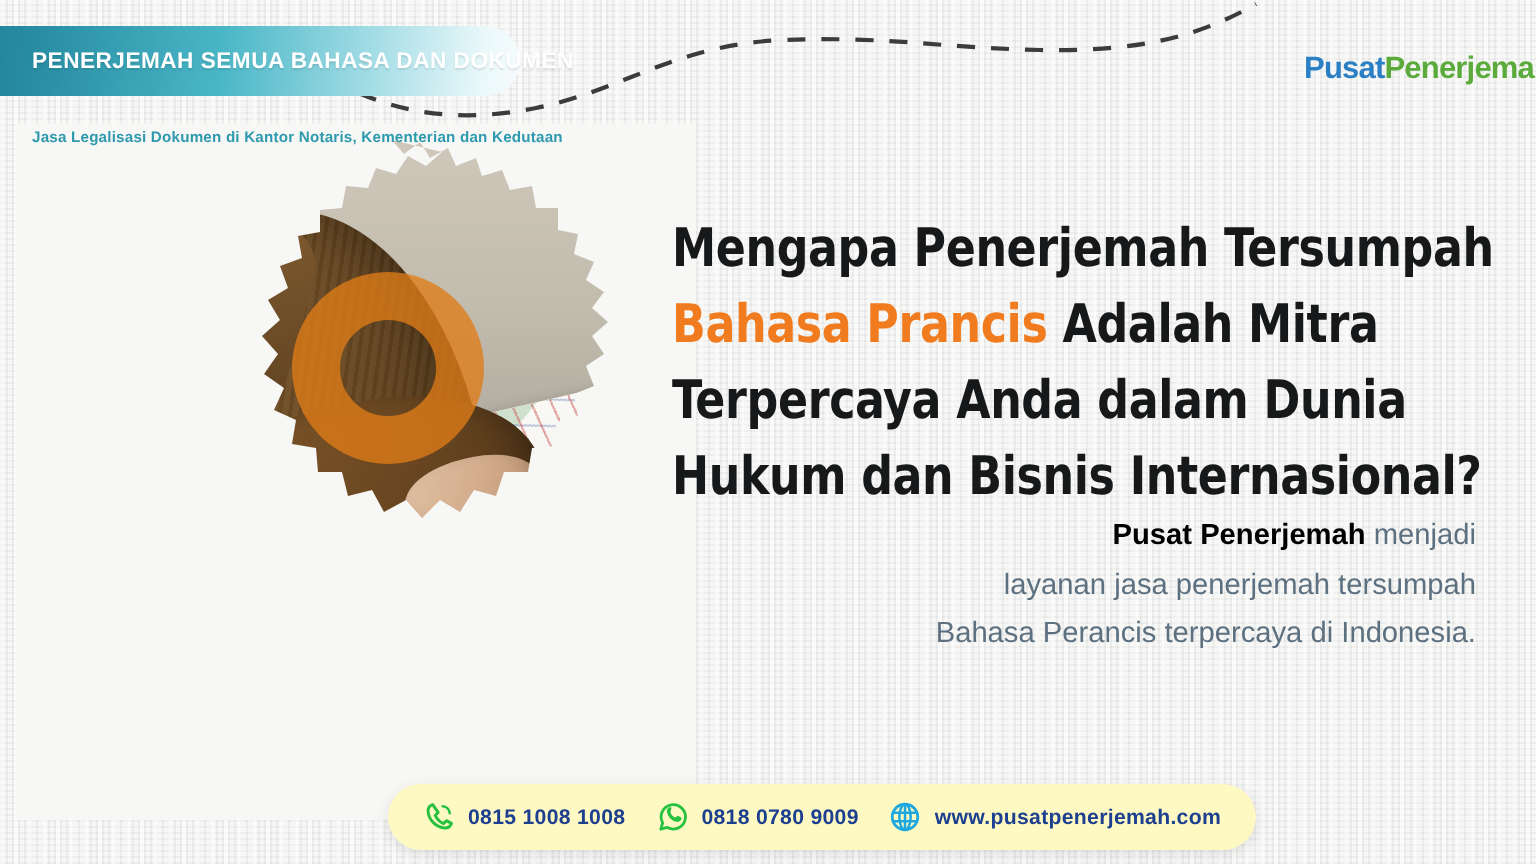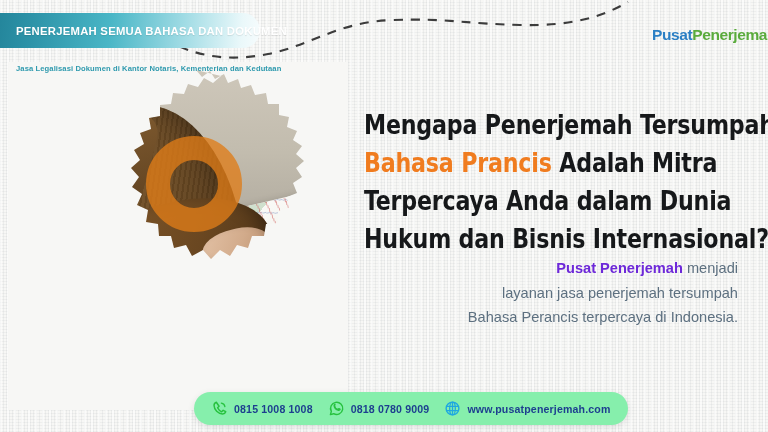--- a/index.html
+++ b/index.html
@@ -212,21 +212,21 @@
   #ring {
     position:absolute; left:146px; top:136px;
     width:96px; height:96px;
     border:24px solid rgba(223,124,24,.78);
     border-radius:50%;
     z-index:5;
   }
 
   
   #headline {
-    position:absolute; left:364px; top:106px; width:400px;
+    position:absolute; left:336px; top:106px; width:400px;
     z-index:7;
   }
   .hl {
     font-family:"Liberation Sans Narrow","DejaVu Sans Condensed","Liberation Sans", sans-serif;
     font-weight:bold;
     font-size:26.5px;
     line-height:38px;
     color:#16181a;
     letter-spacing:-.2px;
     white-space:nowrap;
@@ -237,27 +237,27 @@
 
   
   #subpara {
     position:absolute; left:352px; top:256px; width:386px;
     text-align:right;
     color:#5d7080;
     font-size:14.6px;
     line-height:24.5px;
     z-index:7;
   }
-  #subpara b { color:#6d28d9; font-weight:bold; }
+  #subpara b { color:#000000; font-weight:bold; }
 
   
   #contact {
     position:absolute; left:194px; top:392px;
     height:33px;
-    background:#86efac;
+    background:#fef9c3;
     border-radius:17px;
     display:flex; align-items:center;
     padding:0 17px;
     gap:15px;
     z-index:8;
     box-shadow:0 2px 7px rgba(0,0,0,.10);
   }
   .citem { display:flex; align-items:center; gap:6px; }
   .citem .ctext {
     font-size:10.6px; font-weight:bold; color:#1d3f8f; letter-spacing:.15px;

